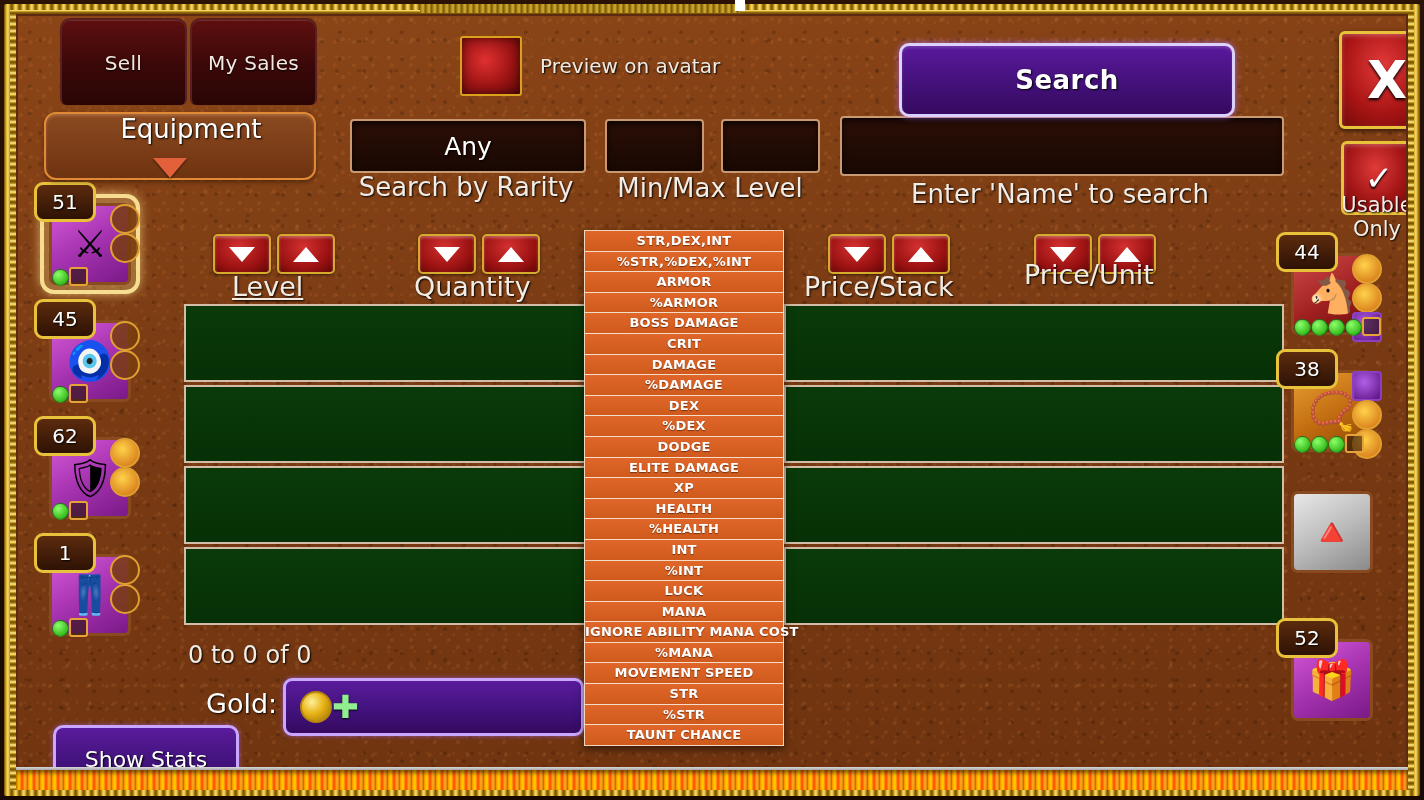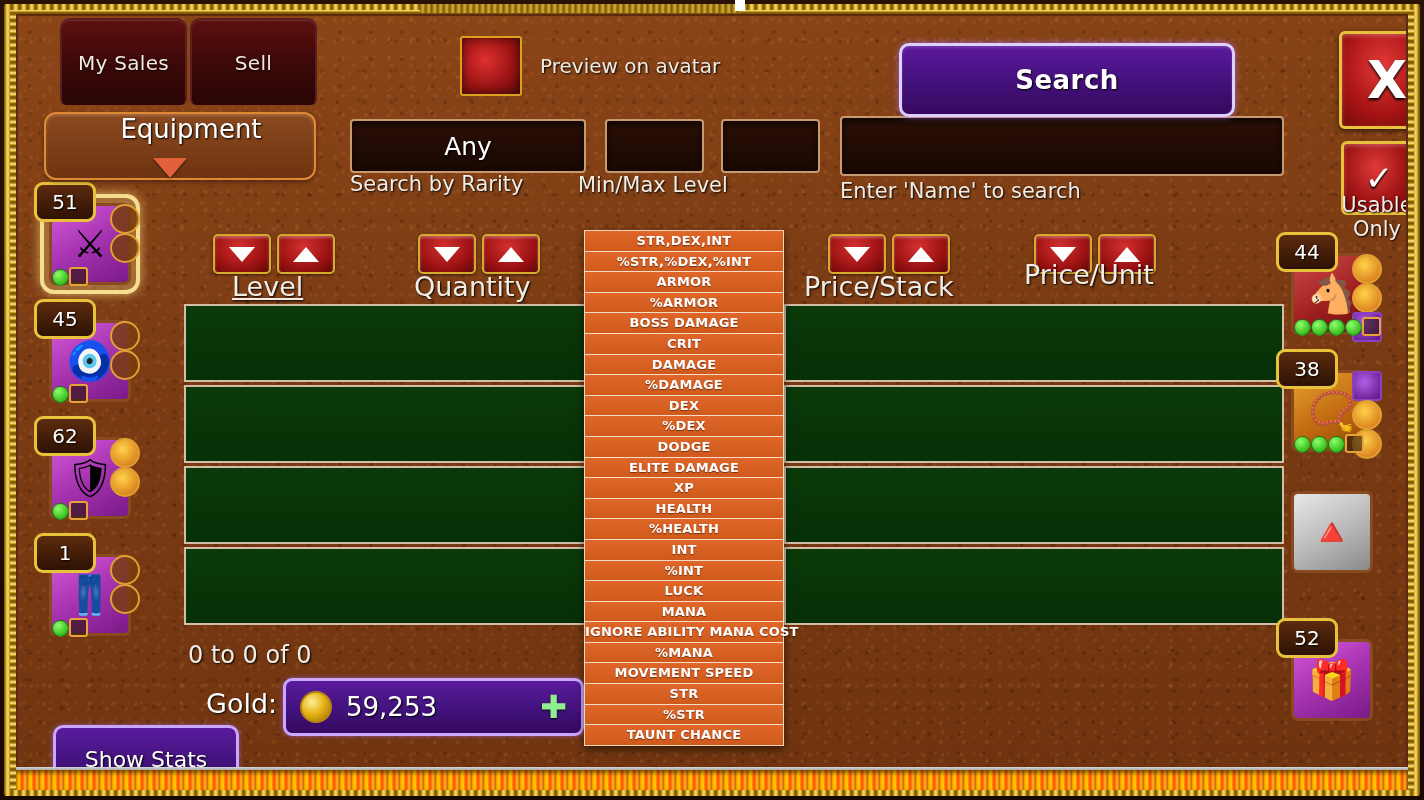--- a/index.html
+++ b/index.html
@@ -153,21 +153,21 @@
     border:2px solid #c99a72;border-radius:4px;
     color:#fff;display:flex;align-items:center;justify-content:center;
     font-size:25px;cursor:text;box-shadow:inset 0 3px 6px rgba(0,0,0,.7);
     text-shadow:1px 1px 2px #000;
   }
   .f-rarity{position:absolute;left:332px;top:103px;width:232px;height:50px;}
   .f-min{position:absolute;left:587px;top:103px;width:95px;height:50px;}
   .f-max{position:absolute;left:703px;top:103px;width:95px;height:50px;}
   .f-name{position:absolute;left:822px;top:100px;width:440px;height:56px;}
   .cap{
-    position:absolute;color:#f2ece4;font-size:21px;text-align:left;
+    position:absolute;color:#f2ece4;font-size:26px;text-align:center;
     text-shadow:1px 1px 2px #000;
   }
   .cap-rarity{left:332px;top:156px;width:232px;}
   .cap-minmax{left:560px;top:157px;width:264px;}
   .cap-name{left:822px;top:163px;width:440px;}
 
   
   .awakes{
     position:absolute;left:332px;top:181px;width:232px;height:30px;
     background:linear-gradient(180deg,#2e1004 0%,#1a0802 100%);
@@ -283,22 +283,22 @@
   <div class="frame-outer"></div>
   <div class="frame-gold"></div>
   <div class="frame-gold2"></div>
   <div class="frame-inner-dark"></div>
   <div class="top-seam"></div>
   <div class="top-notch"></div>
 
   <div class="panel">
 
     <div class="tabs" id="tabbar">
+        <div class="tab">Sell</div>
         <div class="tab">My Sales</div>
-        <div class="tab">Sell</div>
       </div>
 
     <div class="cat-bar">
       <span class="label">Equipment</span>
       <span class="cat-caret"></span>
     </div>
 
     <div class="preview-wrap">
       <div class="preview-box"></div>
       <div class="preview-label">Preview on avatar</div>
@@ -404,21 +404,20 @@
         <div class="attritem">MOVEMENT SPEED</div>
         <div class="attritem">STR</div>
         <div class="attritem">%STR</div>
         <div class="attritem">TAUNT CHANCE</div>
       </div>
 
     <div class="count">0 to 0 of 0</div>
     <div class="gold-label">Gold:</div>
     <div class="gold-bar">
       <span class="coin"></span>
-      <span class="gold-amt">59,253</span>
       <span class="plus">✚</span>
     </div>
     <div class="show-stats">Show Stats</div>
 
     <div id="leftinv">
         <div class="slot sel" style="left: 26px; top: 182px;">
           <div class="badge">51</div>
           <div class="inner bg-purple">⚔</div>
           <div class="socket " style="top: 6px;"></div>
           <div class="socket " style="top: 35px;"></div>

